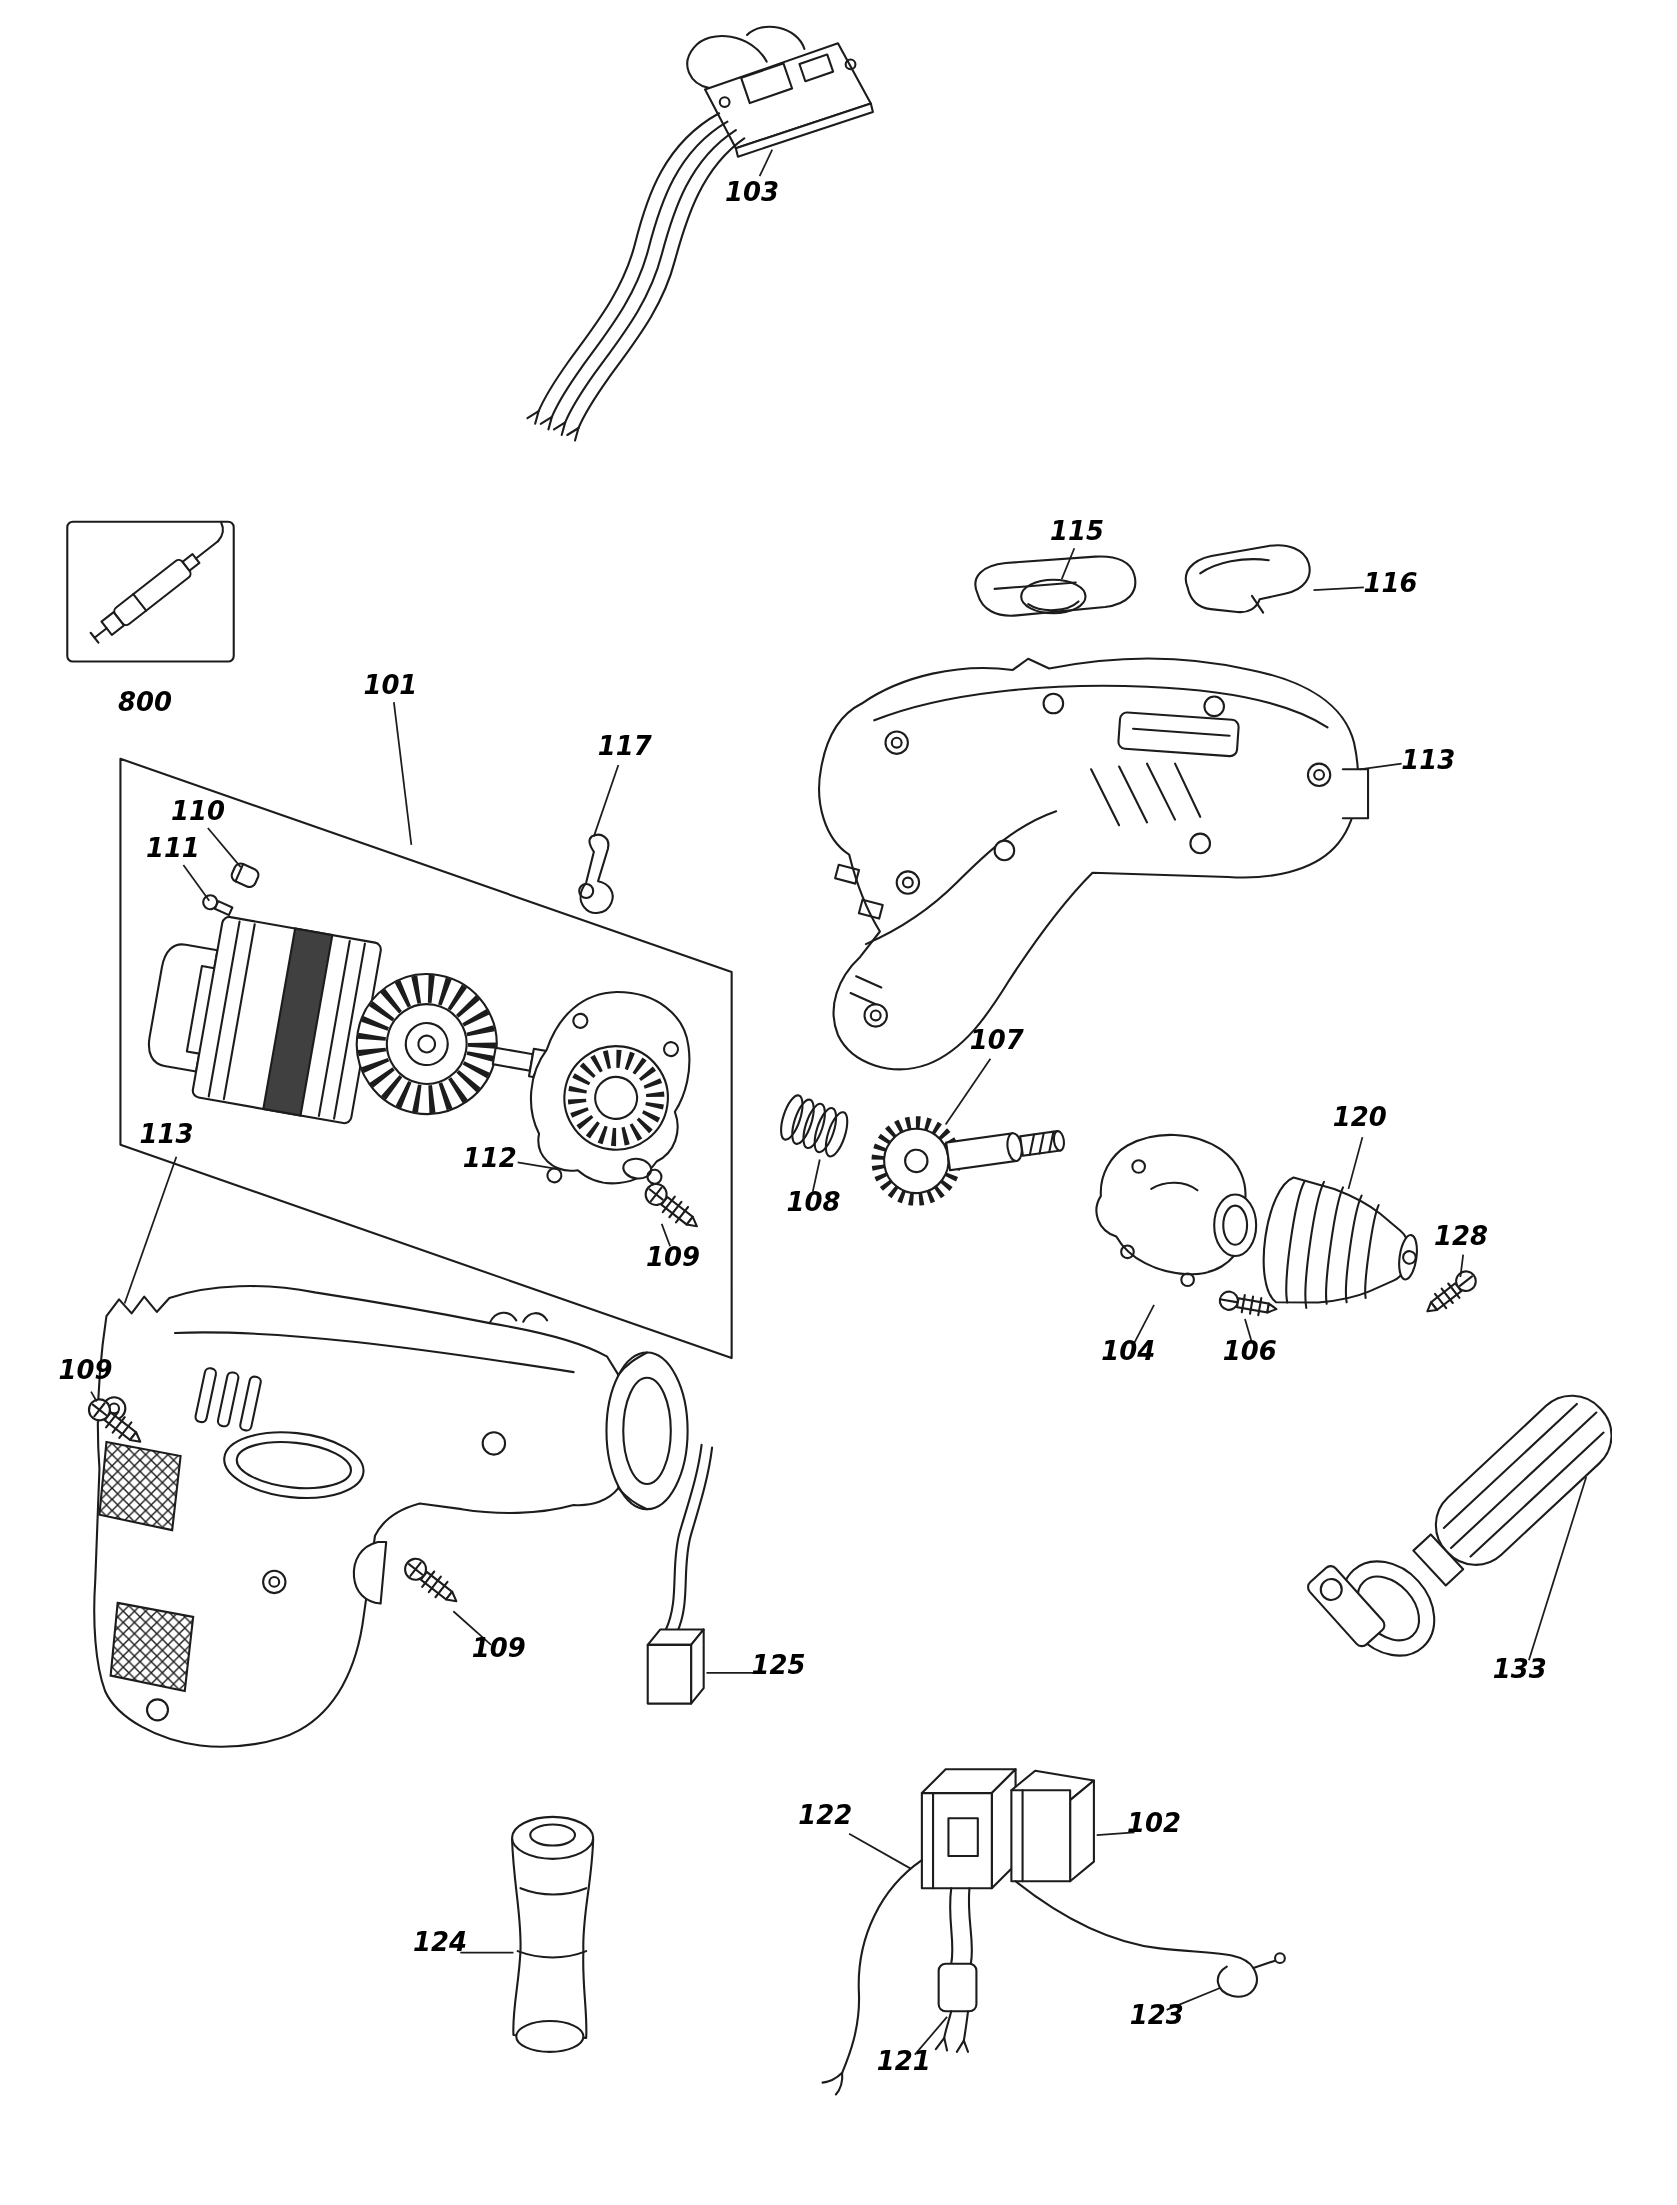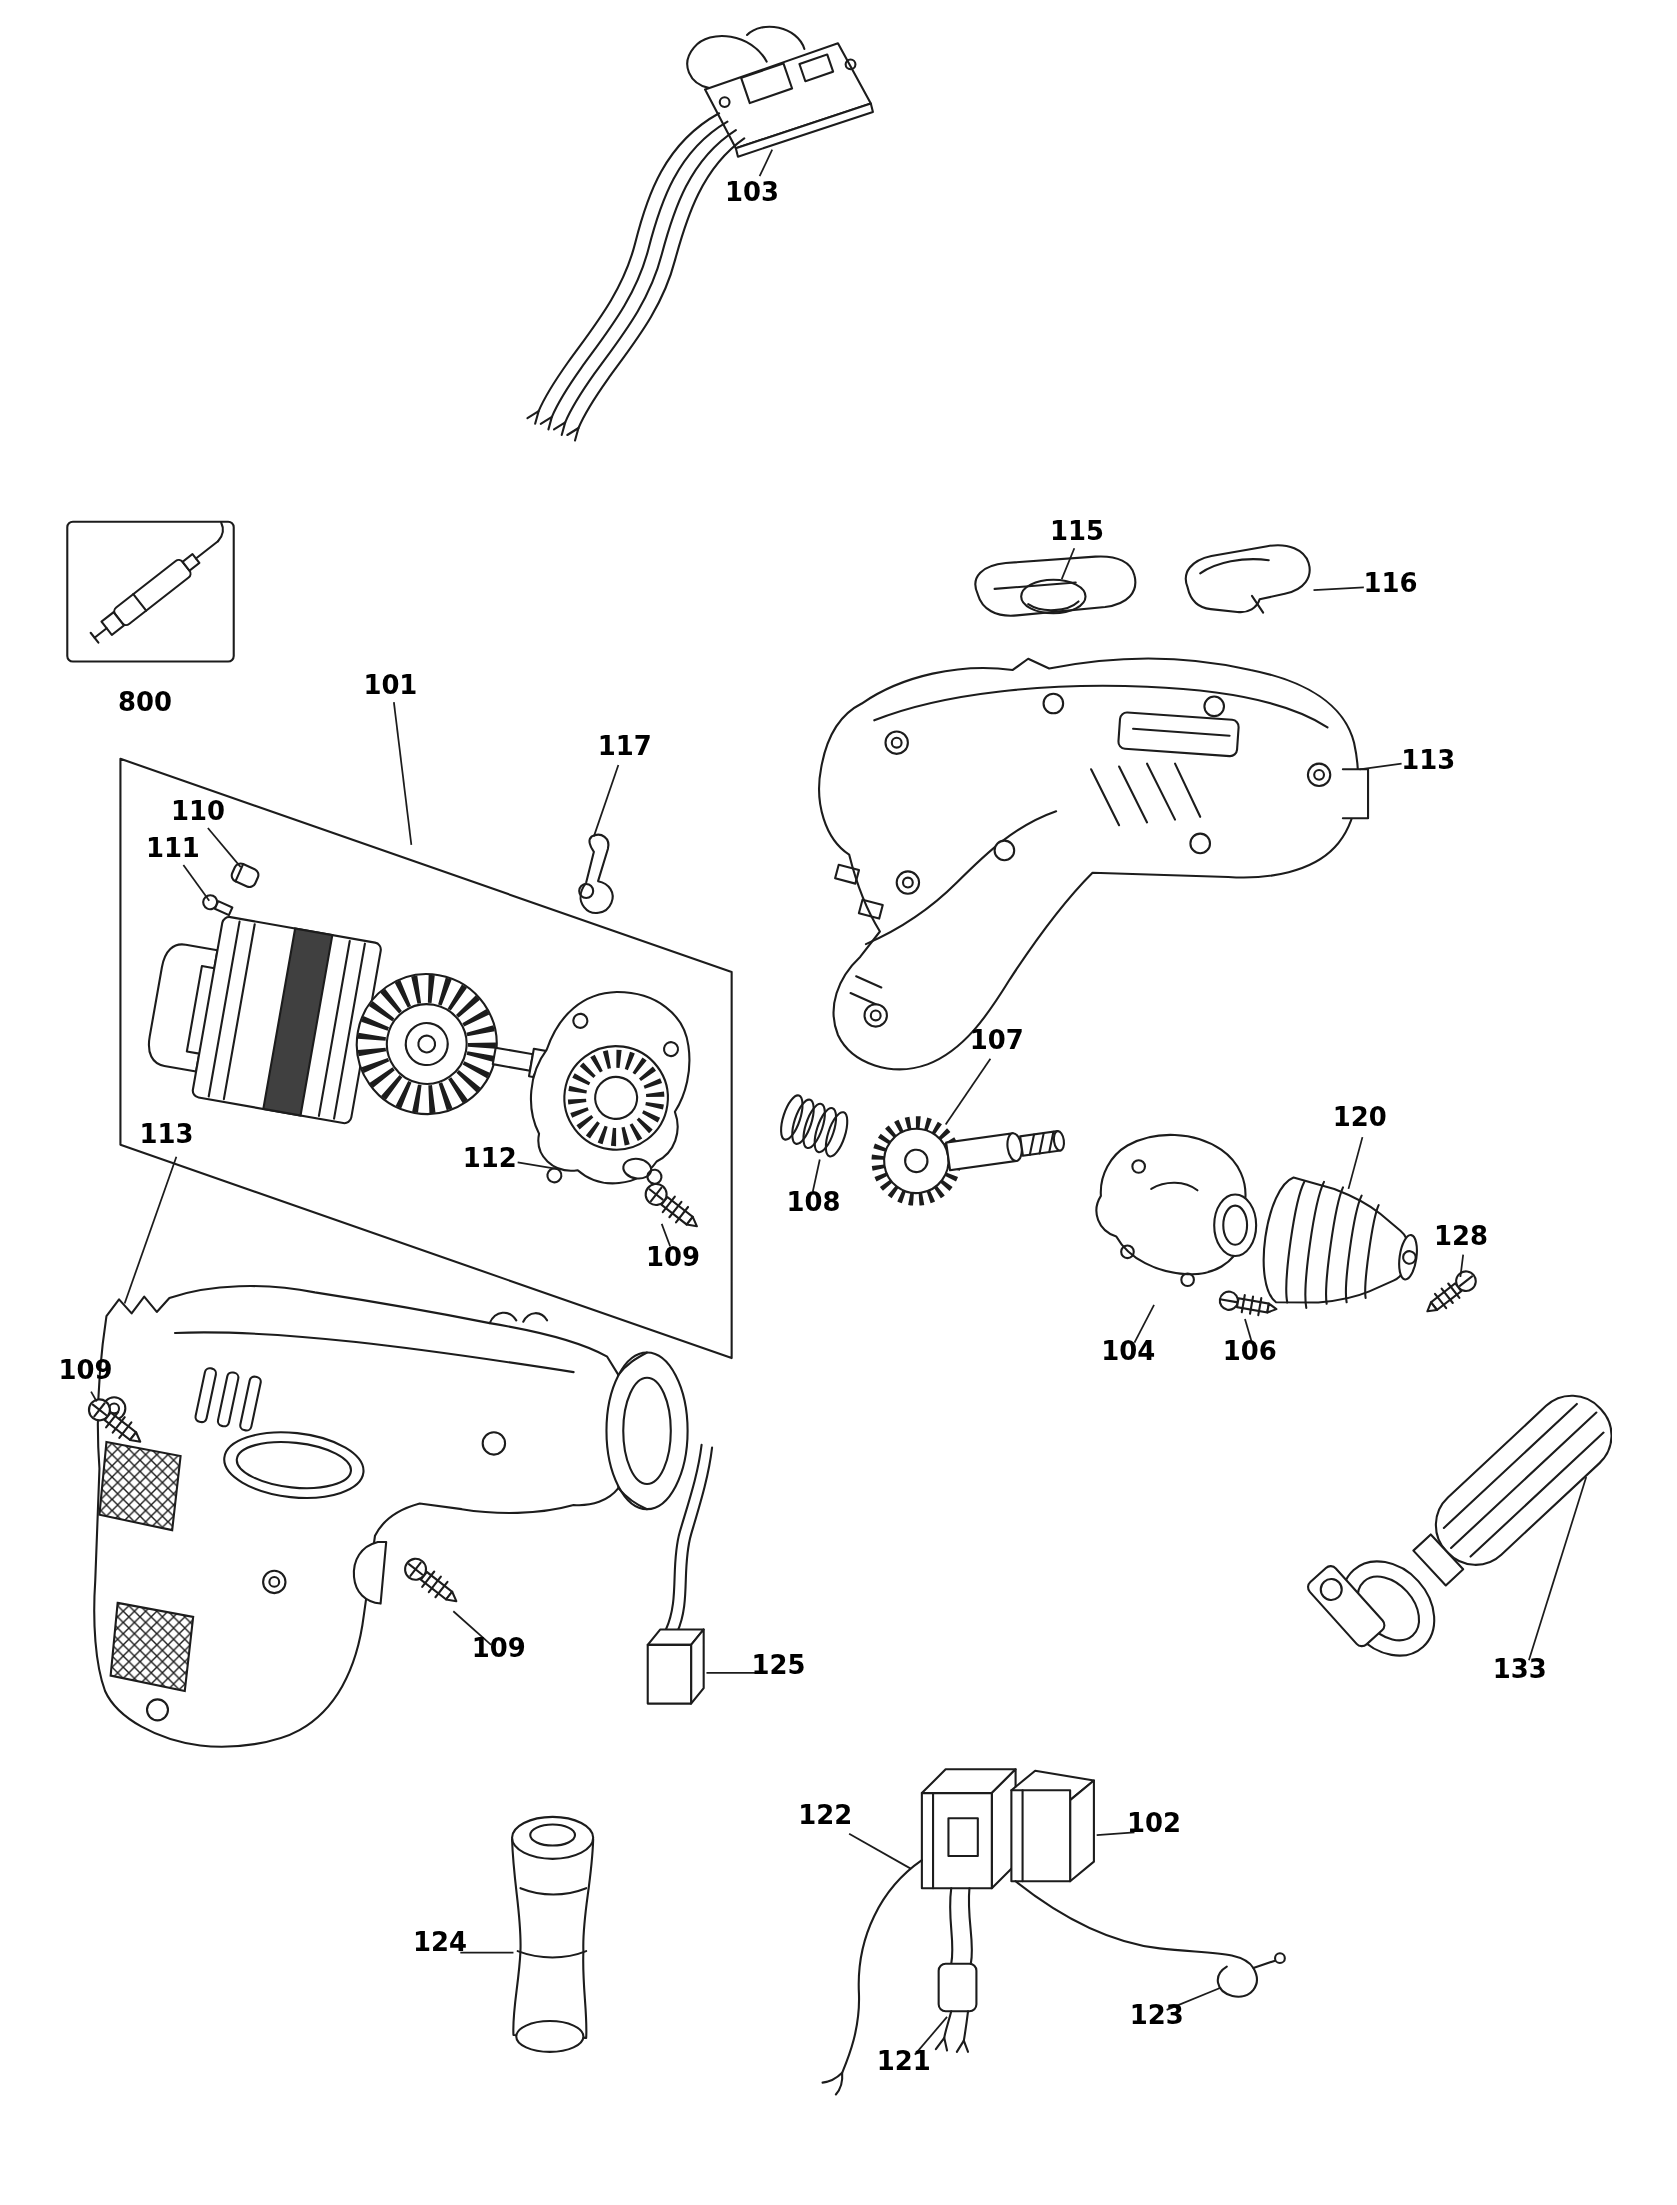--- a/index.html
+++ b/index.html
@@ -1,16 +1,16 @@
 <!DOCTYPE html>
 <html style="font-size:11.2px"><head>
 <meta charset="utf-8">
 <style>
   html,body{margin:0;padding:0;background:#ffffff;}
-  .page{position:relative;width:1612px;height:2205px;background:#ffffff;font-family:"DejaVu Sans",sans-serif;overflow:hidden;}
+  .page{position:relative;width:1612px;height:2205px;background:#ffffff;font-family:"DejaVu Sans",sans-serif;overflow:hidden;font-style:italic;}
   svg{display:block;width:1678px;height:2205px;}
   .s{fill:none;stroke:#1c1c1c;stroke-width:3;stroke-linecap:round;stroke-linejoin:round;}
   .sf{fill:#ffffff;stroke:#1c1c1c;stroke-width:3;stroke-linecap:round;stroke-linejoin:round;}
   .ld{stroke:#1c1c1c;stroke-width:2.5;fill:none;}
   .lbl{font-family:"DejaVu Sans",sans-serif;font-size:37px;font-weight:bold;fill:#000000;text-anchor:middle;}
   .cp{font-size:44px;}
 </style>
 </head>
 <body>
 

